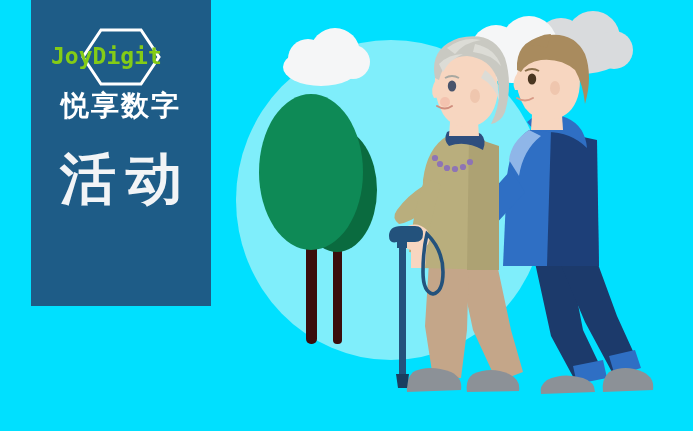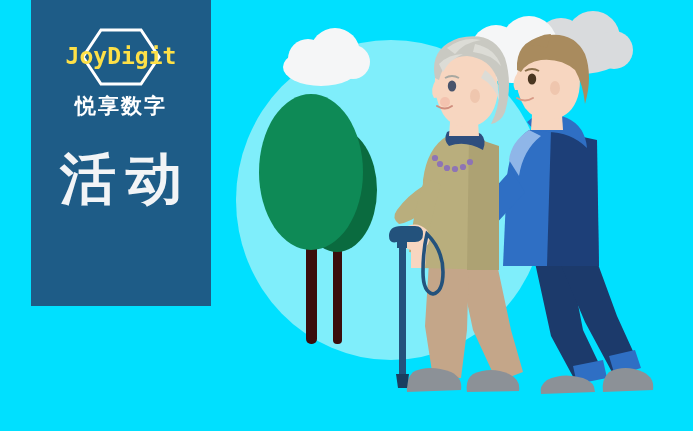--- a/index.html
+++ b/index.html
@@ -15,27 +15,27 @@
   
   #brand-panel{
     position:absolute;left:31px;top:0;width:180px;height:306px;
     background:#1E5C87;
     display:flex;flex-direction:column;align-items:center;
     box-sizing:border-box;padding-top:28px;
   }
   #logo-mark{position:relative;width:140px;height:58px;}
   #logo-hex{position:absolute;left:30px;top:0;width:80px;height:58px;}
   #logo-word{
-    position:absolute;left:0;top:11px;width:140px;text-align:center;
-    color:#fde047;font-size:23px;font-weight:bold;letter-spacing:0px;
+    position:absolute;left:0;top:11px;width:140px;text-align:left;
+    color:#84cc16;font-size:23px;font-weight:bold;letter-spacing:0px;
     font-family:"DejaVu Sans Mono","Liberation Mono",monospace;
     line-height:34px;
   }
   #logo-cn{
-    margin-top:6px;color:#ffffff;font-size:21px;font-weight:bold;
+    margin-top:6px;color:#ffffff;font-size:28px;font-weight:bold;
     letter-spacing:2px;line-height:28px;
   }
   #title-block{
     margin-top:26px;display:flex;flex-direction:column;align-items:center;
   }
   .title-line{
     color:#F2F4F6;font-size:56px;font-weight:bold;letter-spacing:10px;
     line-height:66px;text-indent:10px;
   }
 

